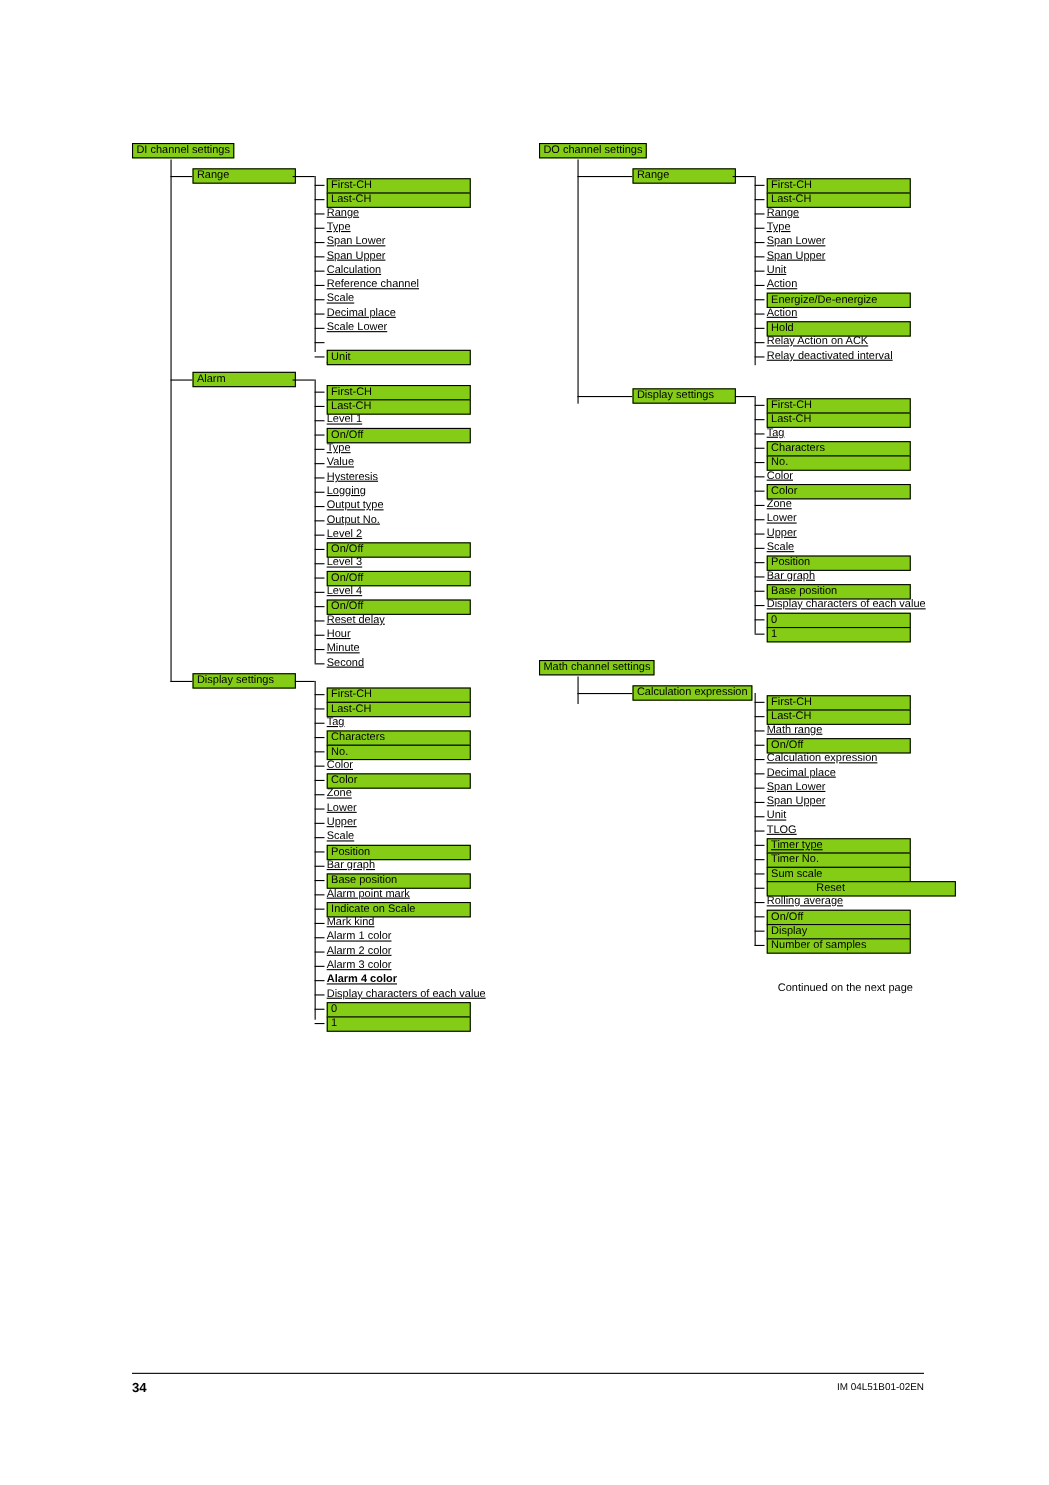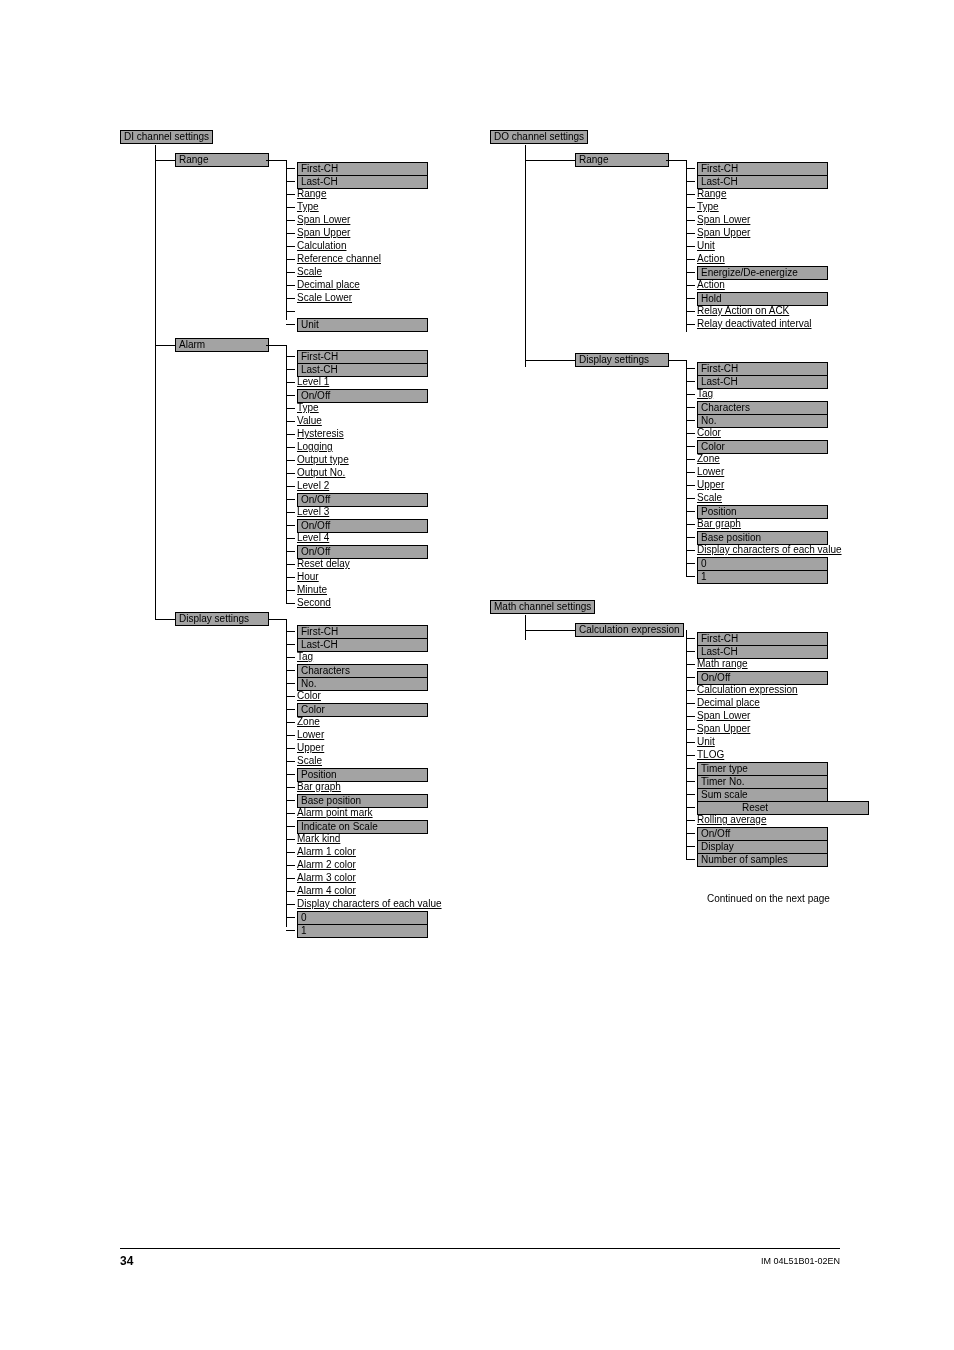--- a/index.html
+++ b/index.html
@@ -32,21 +32,21 @@
     font-size:10px;
     line-height:12px;
     white-space:nowrap;
   }
   
   .box{
     font-size:10px;
     line-height:12px;
     border:1px solid #000;
     padding:0 3px;
-    background:#a3a3a3;
+    background:#84cc16;
     white-space:nowrap;
   }
   
   .box.wide{min-width:86px;}
   .box.item{min-width:123px;}
 
   
   .hline{position:absolute;height:1px;background:#000;}
   .vline{position:absolute;width:1px;background:#000;}
 
@@ -187,21 +187,21 @@
       <div class="box item" style="position: absolute; left: 0px; top: 195px;">Indicate on Scale</div>
       <div class="hline" style="left: -11px; top: 214px; width: 9px;"></div>
       <div class="lbl" style="text-decoration: underline; position: absolute; left: 0px; top: 208px;">Mark kind</div>
       <div class="hline" style="left: -11px; top: 227px; width: 9px;"></div>
       <div class="lbl" style="text-decoration: underline; position: absolute; left: 0px; top: 221px;">Alarm 1 color</div>
       <div class="hline" style="left: -11px; top: 240px; width: 9px;"></div>
       <div class="lbl" style="text-decoration: underline; position: absolute; left: 0px; top: 234px;">Alarm 2 color</div>
       <div class="hline" style="left: -11px; top: 253px; width: 9px;"></div>
       <div class="lbl" style="text-decoration: underline; position: absolute; left: 0px; top: 247px;">Alarm 3 color</div>
       <div class="hline" style="left: -11px; top: 266px; width: 9px;"></div>
-      <div class="lbl" style="text-decoration: underline; position: absolute; left: 0px; top: 260px;">Alarm 4 color</div>
+      <div class="lbl" style="text-decoration: underline; position: absolute; left: 0px; top: 260px; font-weight: bold;">Alarm 4 color</div>
       <div class="hline" style="left: -11px; top: 279px; width: 9px;"></div>
       <div class="lbl" style="text-decoration: underline; position: absolute; left: 0px; top: 273px;">Display characters of each value</div>
       <div class="hline" style="left: -11px; top: 292px; width: 9px;"></div>
       <div class="box item" style="position: absolute; left: 0px; top: 286px;">0</div>
       <div class="hline" style="left: -11px; top: 305px; width: 9px;"></div>
       <div class="box item" style="position: absolute; left: 0px; top: 299px;">1</div>
     </div>
 
 <div class="abs box" style="left:490px;top:130px;">DO channel settings</div>
 <div class="vline" style="left:525px;top:145px;height:222px;"></div>
@@ -300,21 +300,21 @@
       <div class="lbl" style="text-decoration: underline; position: absolute; left: 0px; top: 65px;">Decimal place</div>
       <div class="hline" style="left: -11px; top: 84px; width: 9px;"></div>
       <div class="lbl" style="text-decoration: underline; position: absolute; left: 0px; top: 78px;">Span Lower</div>
       <div class="hline" style="left: -11px; top: 97px; width: 9px;"></div>
       <div class="lbl" style="text-decoration: underline; position: absolute; left: 0px; top: 91px;">Span Upper</div>
       <div class="hline" style="left: -11px; top: 110px; width: 9px;"></div>
       <div class="lbl" style="text-decoration: underline; position: absolute; left: 0px; top: 104px;">Unit</div>
       <div class="hline" style="left: -11px; top: 123px; width: 9px;"></div>
       <div class="lbl" style="text-decoration: underline; position: absolute; left: 0px; top: 117px;">TLOG</div>
       <div class="hline" style="left: -11px; top: 136px; width: 9px;"></div>
-      <div class="box item" style="position: absolute; left: 0px; top: 130px;">Timer type</div>
+      <div class="box item" style="position: absolute; left: 0px; top: 130px; text-decoration: underline;">Timer type</div>
       <div class="hline" style="left: -11px; top: 149px; width: 9px;"></div>
       <div class="box item" style="position: absolute; left: 0px; top: 143px;">Timer No.</div>
       <div class="hline" style="left: -11px; top: 162px; width: 9px;"></div>
       <div class="box item" style="position: absolute; left: 0px; top: 156px;">Sum scale</div>
       <div class="hline" style="left: -11px; top: 175px; width: 9px;"></div>
       <div class="box item" style="position: absolute; left: 0px; top: 169px; padding-left: 44px;">Reset</div>
       <div class="hline" style="left: -11px; top: 188px; width: 9px;"></div>
       <div class="lbl" style="text-decoration: underline; position: absolute; left: 0px; top: 182px;">Rolling average</div>
       <div class="hline" style="left: -11px; top: 201px; width: 9px;"></div>
       <div class="box item" style="position: absolute; left: 0px; top: 195px;">On/Off</div>

